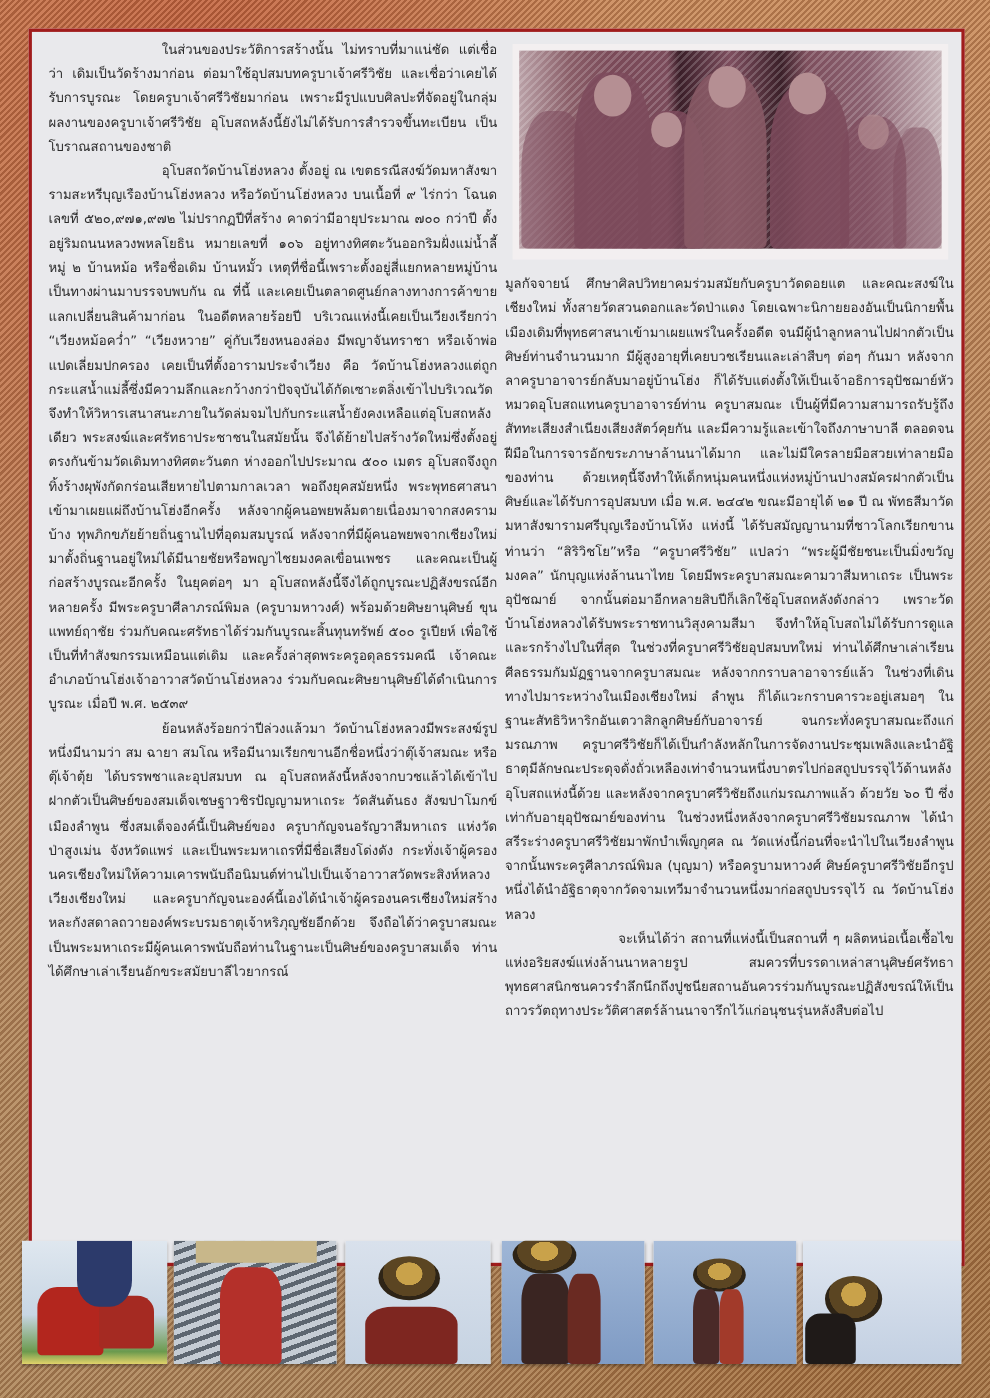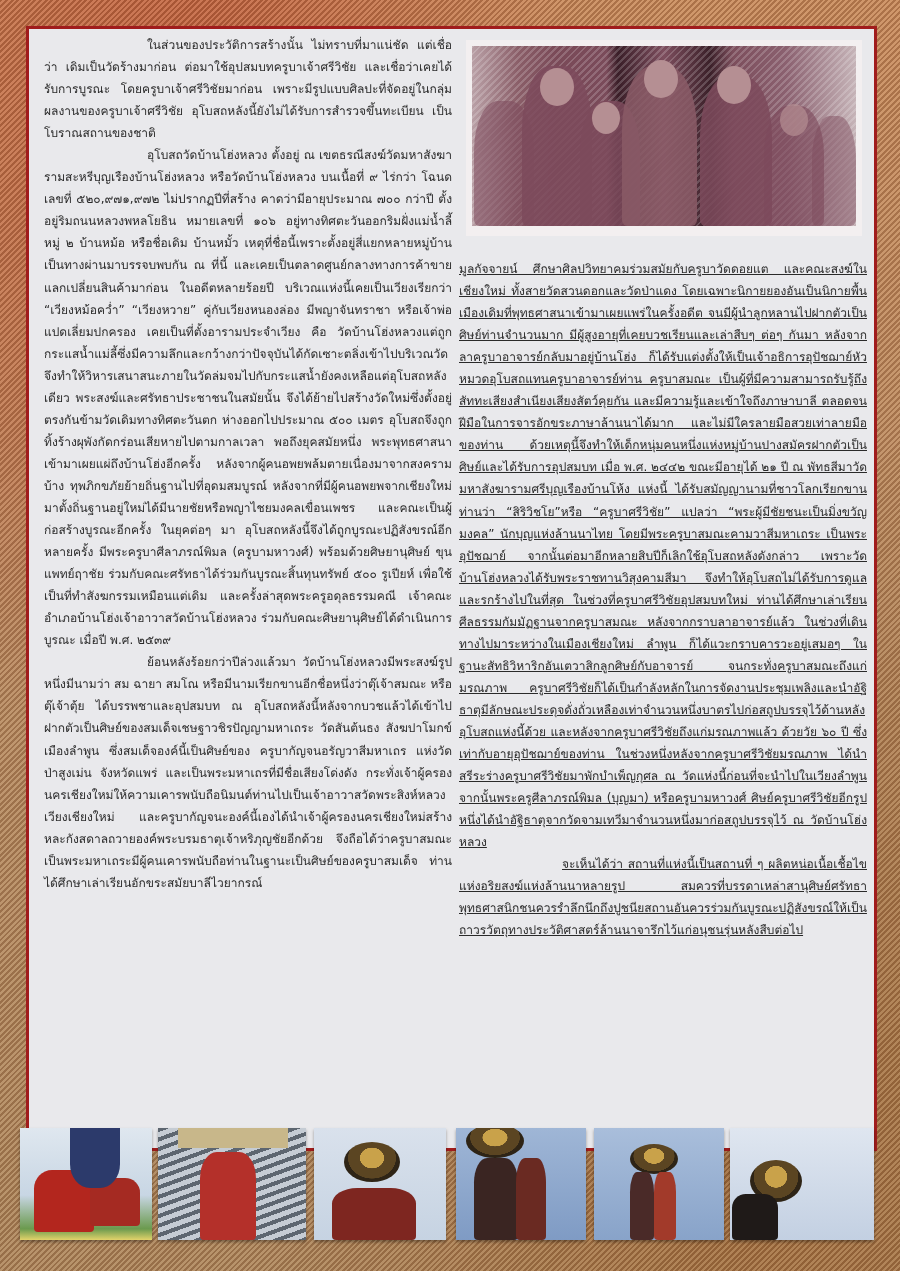--- a/index.html
+++ b/index.html
@@ -19,21 +19,21 @@
     background:
       repeating-linear-gradient(135deg, rgba(255,255,255,.18) 0 2px, rgba(0,0,0,0) 2px 5px),
       linear-gradient(90deg,#b9a0a6 0%,#8a5e68 12%,#7a4a58 22%,#7a4b5a 35%,#3a1e28 38%,#7d4e5e 50%,#3b2029 62%,#7c4e5c 68%,#8b6170 82%,#c6b4b8 100%);}
   .fig{position:absolute;bottom:0;border-radius:40% 40% 6px 6px;background:#7d4a5c;opacity:.85}
   .head{position:absolute;width:34px;height:38px;border-radius:50%;background:#b58f93;}
   .col{position:absolute;font-size:12px;line-height:22.05px;color:#2a2a2a;
     text-align:justify;text-align-last:left;}
   .col p{margin:0;}
   .col .ind{text-indent:103px;}
   #colL{left:44px;top:34px;width:408px;}
-  #colR{left:459px;top:258px;width:408px;text-decoration:underline;}
+  #colR{left:459px;top:247px;width:408px;}
   .strip{position:absolute;top:1128px;height:112px;background:#eee;
     box-shadow:0 2px 3px rgba(0,0,0,.35);overflow:hidden;}
   .strip .sky{position:absolute;inset:0;}
   .umb{position:absolute;border-radius:50%;background:radial-gradient(ellipse at 50% 40%,#c9a24a 0 30%,#5b4522 31% 60%,#2e2416 61%);}
   .robe{position:absolute;background:#8c2a22;border-radius:30% 30% 4px 4px;}
 </style>
 </head>
 <body>
 
 <div class="panel"></div>

